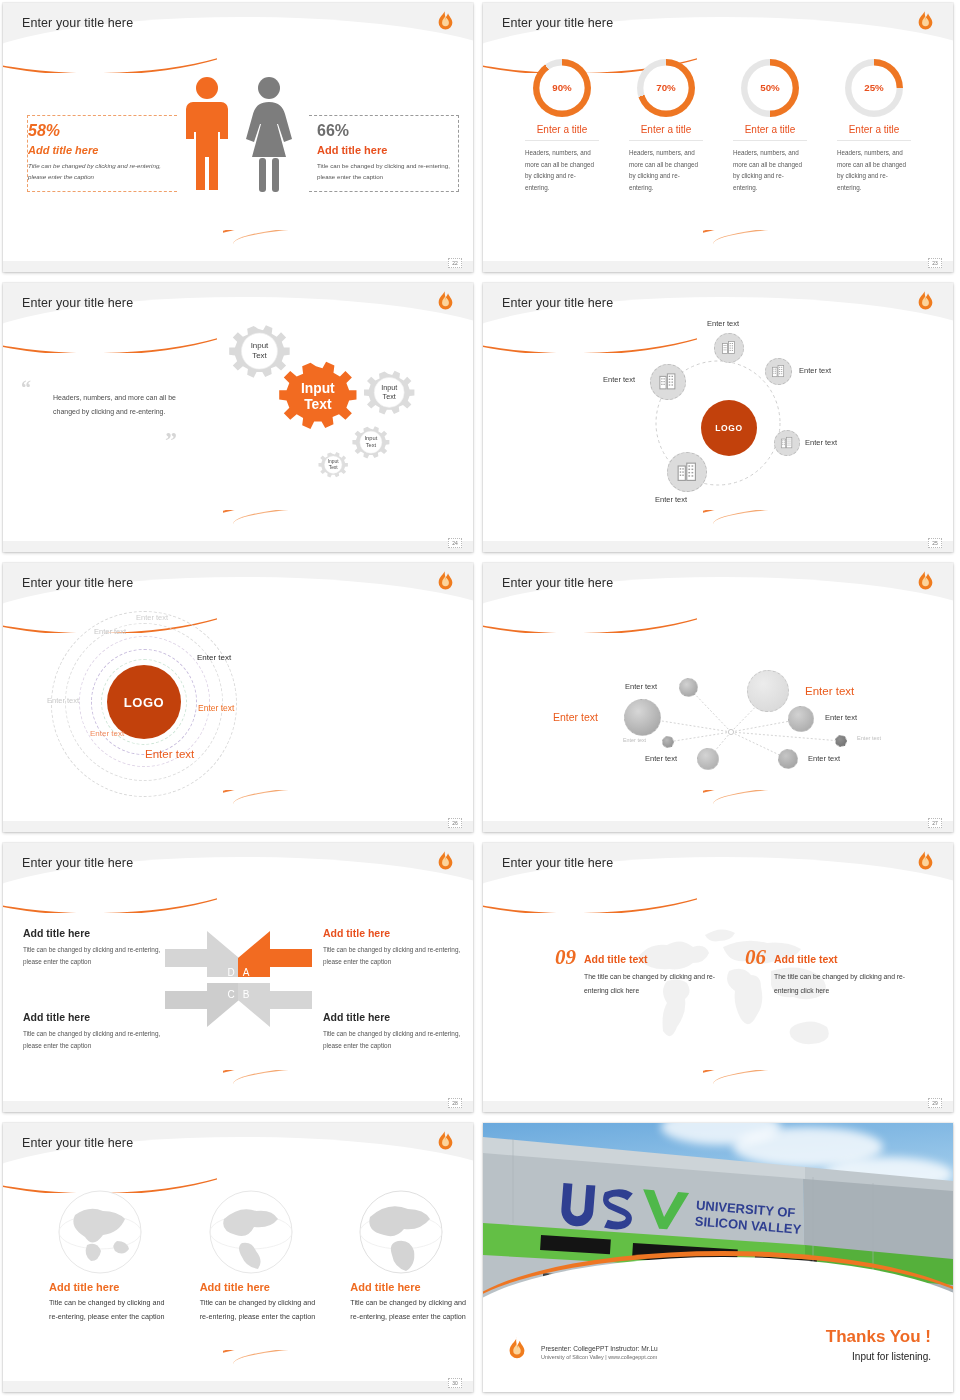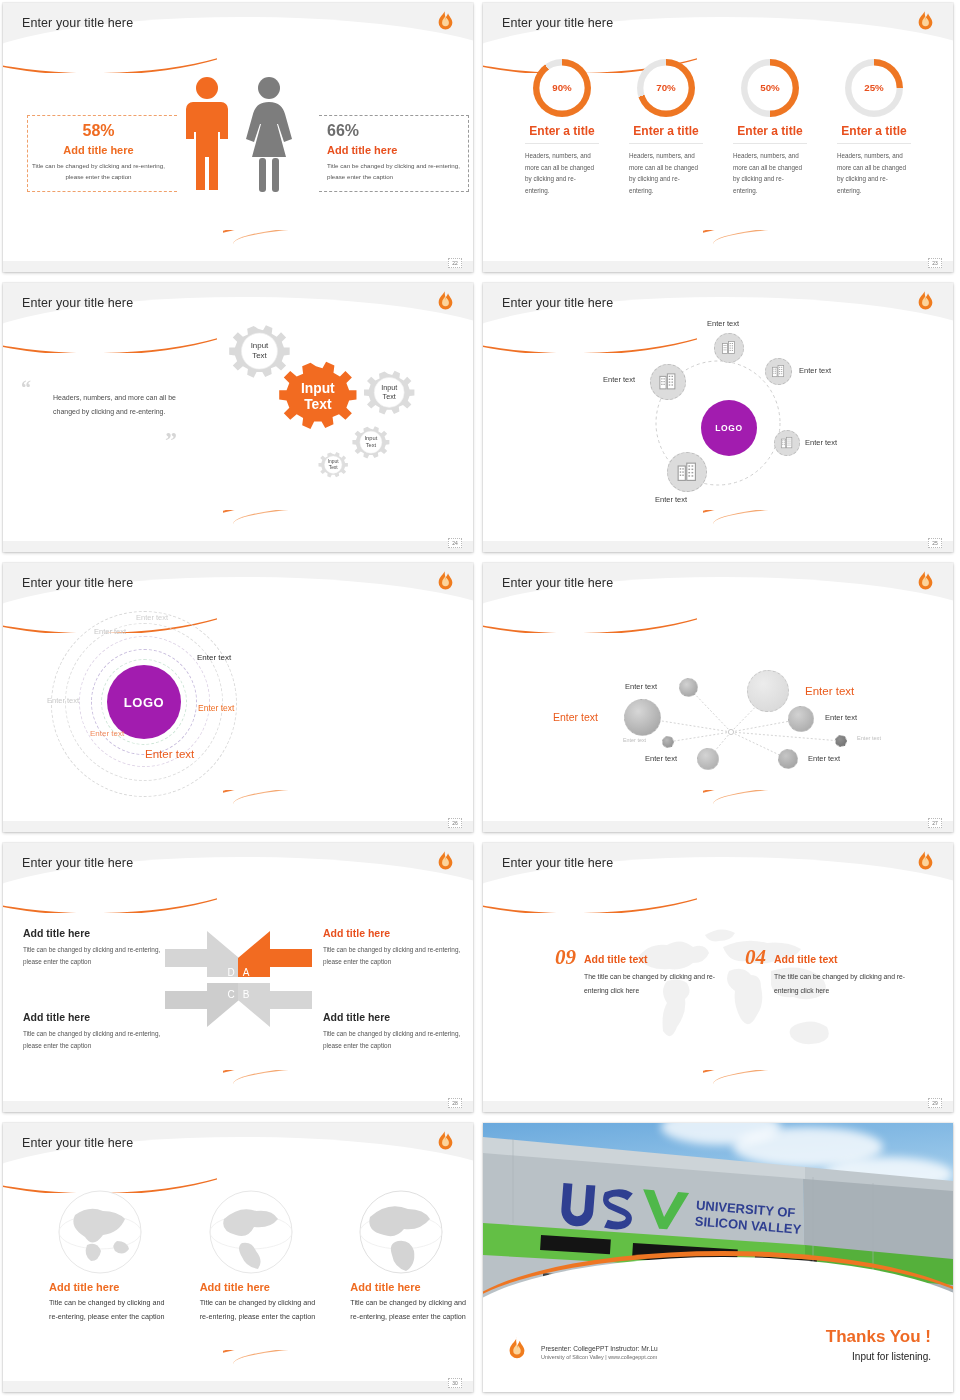--- a/index.html
+++ b/index.html
@@ -91,51 +91,51 @@
     font-size: 5px; color: #777;
     display: flex; align-items: center; justify-content: center;
   }
   .body { position: absolute; left: 0; top: 44px; width: 470px; height: 214px; z-index: 4; }
 
   
   .s1-num { font-size: 16px; font-weight: bold; }
   .s1-h { font-size: 11px; font-weight: bold; margin-top: 4px; }
   .s1-p { font-size: 6.2px; color: #555; line-height: 1.75; margin-top: 5px; }
   .s1-box { position: absolute; top: 68px; width: 150px; }
-  .s1-left { left: 24px; text-align: center; border: 1px dashed #f0a06a; border-right: none; padding: 6px 8px 8px 0; }
-  .s1-right { left: 316px; text-align: left; border: 1px dashed #9a9a9a; border-left: none; padding: 6px 0 8px 8px; }
+  .s1-left { left: 24px; text-align: left; border: 1px dashed #f0a06a; border-right: none; padding: 6px 8px 8px 0; font-style: italic; }
+  .s1-right { left: 306px; text-align: left; border: 1px dashed #9a9a9a; border-left: none; padding: 6px 0 8px 8px; }
   .s1-left .s1-num, .s1-left .s1-h { color: #ef6b21; }
   .s1-right .s1-num { color: #6d6d6d; }
   .s1-right .s1-h { color: #e8501e; }
   .figs { position: absolute; left: 172px; top: 25px; width: 130px; height: 140px; }
 
   
   .donuts { display: flex; gap: 0; justify-content: center; padding-top: 12px; }
   .dcol { width: 104px; text-align: center; }
   .ring { width: 58px; height: 58px; margin: 0 auto; border-radius: 50%; }
   .ring span {
     display: flex; align-items: center; justify-content: center;
     width: 100%; height: 100%; border-radius: 50%;
     font-size: 12.5px; font-weight: bold; color: #e8501e;
     background: #fff; transform: scale(.78);
   }
-  .dtitle { margin-top: 7px; font-size: 12px; font-weight: bold; color: #e8501e;
+  .dtitle { margin-top: 7px; font-size: 10px; font-weight: normal; color: #e8501e;
             padding-bottom: 5px; border-bottom: 1px solid #e6e6e6; width: 74px; margin-left: auto; margin-right: auto; }
   .dtext { margin-top: 6px; font-size: 6.3px; color: #5a5a5a; line-height: 1.85; width: 74px;
            margin-left: auto; margin-right: auto; text-align: left; }
 
   
   .quote { position: absolute; left: 50px; top: 64px; width: 150px; }
   .qmark { position: absolute; font-size: 20px; color: #d6d6d6; font-family: "Liberation Serif", serif; font-weight: bold; }
   .qtext { font-size: 7px; color: #4d4d4d; line-height: 2.05; }
 
   
   .hub {
     position: absolute; border-radius: 50%;
-    background: #a21caf; color: #fff; font-weight: bold;
+    background: #c2410c; color: #fff; font-weight: bold;
     display: flex; align-items: center; justify-content: center;
     letter-spacing: .6px;
   }
   .node {
     position: absolute; border-radius: 50%;
     background: #dcdcdc; border: 1px dashed #bdbdbd;
     display: flex; align-items: center; justify-content: center;
   }
   .lbl { position: absolute; font-size: 7.5px; color: #3b3b3b; white-space: nowrap; }
 
@@ -675,21 +675,21 @@
           </g>
         </svg>
         <div style="position:absolute;left:72px;top:58px;display:flex;align-items:flex-start;gap:8px;">
           <div class="bignum">09</div>
           <div style="padding-top:8px;">
             <div style="font-size:10.5px;font-weight:bold;color:#ea5a1b;">Add title text</div>
             <div style="font-size:6.8px;color:#3a3a3a;line-height:2.0;margin-top:5px;width:132px;">The title can be changed by clicking and re-entering click here</div>
           </div>
         </div>
         <div style="position:absolute;left:262px;top:58px;display:flex;align-items:flex-start;gap:8px;">
-          <div class="bignum">04</div>
+          <div class="bignum">06</div>
           <div style="padding-top:8px;">
             <div style="font-size:10.5px;font-weight:bold;color:#ea5a1b;">Add title text</div>
             <div style="font-size:6.8px;color:#3a3a3a;line-height:2.0;margin-top:5px;width:132px;">The title can be changed by clicking and re-entering click here</div>
           </div>
         </div>
       </div>
       <div class="sw-bot">
           <i></i>
           <i class="b2"></i>
         </div>

